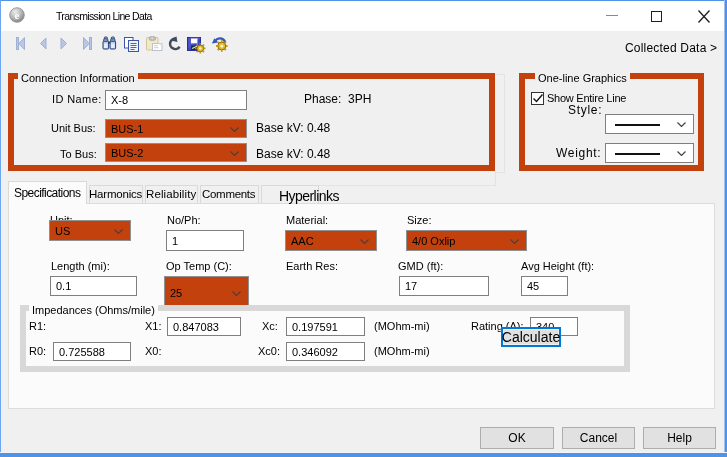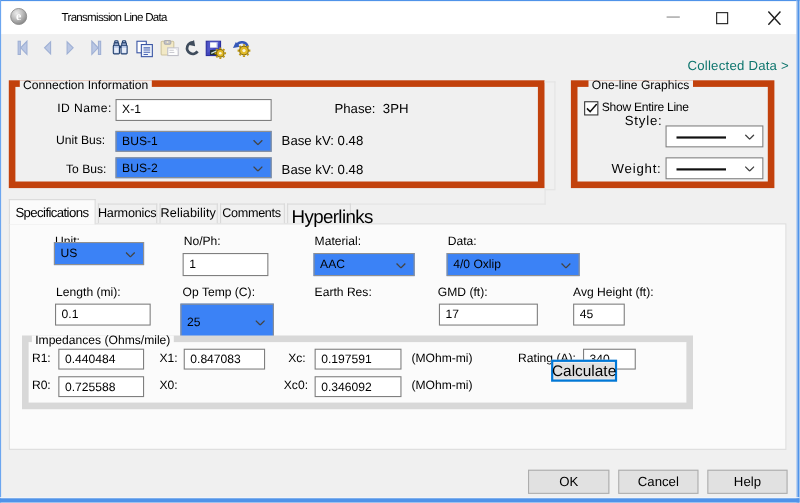--- a/index.html
+++ b/index.html
@@ -1,20 +1,20 @@
 <!DOCTYPE html>
 <html><head><meta charset="utf-8"><style>
 *{margin:0;padding:0;box-sizing:border-box}
 html,body{width:727px;height:457px;overflow:hidden}
 body{font-family:"Liberation Sans",sans-serif;font-size:11px;color:#000}
 #win{position:relative;width:727px;height:457px;background:#f0f0f0}
 .abs{position:absolute}
 .lbl{position:absolute;white-space:nowrap;line-height:1}
 .tb{position:absolute;background:#fff;border:1px solid #7f7f7f;display:flex;align-items:center;padding-left:5px}
-.dd{position:absolute;background:#3b82f6;border:1px solid #909090;display:flex;align-items:center;padding-left:5px}
+.dd{position:absolute;background:#c2410c;border:1px solid #909090;display:flex;align-items:center;padding-left:5px}
 .chev{position:absolute;right:7px;top:50%;margin-top:-2px;width:9px;height:5px}
 .grp{position:absolute;border:6px solid #c2410c}
 .glbl{position:absolute;top:-6px;background:#f0f0f0;padding:0 3px;line-height:11px;white-space:nowrap}
 .btn{position:absolute;background:#e1e1e1;border:1px solid #adadad;display:flex;align-items:center;justify-content:center;font-size:12px}
 </style></head>
 <body>
 <div id="win">
 
  <div class="abs" style="left:1px;top:1px;width:723px;height:30px;background:#fff"></div>
 
@@ -113,32 +113,32 @@
    <g>
      <path d="M 201.3,4.8 A 5.6,5.6 0 0 1 211.2,6.2" fill="none" stroke="#3558b8" stroke-width="2.2"></path>
      <path d="M197.8,7.6 L200.4,2.2 L204.3,6.5 Z" fill="#3558b8"></path>
      <g stroke="#c09a10" stroke-width="2">
        <path d="M207.8,5.6 v-1.4 M207.8,14.4 v1.4 M203.4,10 h-1.4 M212.2,10 h1.4 M204.7,6.9 l-1,-1 M210.9,13.1 l1,1 M204.7,13.1 l-1,1 M210.9,6.9 l1,-1"></path>
      </g>
      <circle cx="207.8" cy="10" r="4" fill="#e2bb28" stroke="#8a6d06"></circle>
      <circle cx="207.8" cy="10" r="1.5" fill="#faf4da"></circle>
    </g>
  </svg>
- <div class="lbl" style="left:625px;top:54px;font-size:12px;letter-spacing:0.2px;color:#0f766e">Collected Data &gt;</div>
+ <div class="lbl" style="left:625px;top:42px;font-size:12px;letter-spacing:0.2px;color:#000000">Collected Data &gt;</div>
 
  <div class="grp" style="left:8px;top:73px;width:487px;height:98px">
    <div class="glbl" style="left:4px">Connection Information</div>
  </div>
  <div class="abs" style="left:495px;top:74px;width:10px;height:1px;background:#e3e3e3"></div>
  <div class="abs" style="left:504px;top:74px;width:1px;height:98px;background:#e3e3e3"></div>
  <div class="abs" style="left:495px;top:172px;width:10px;height:1px;background:#e3e3e3"></div>
  <div class="abs" style="left:495px;top:171px;width:1px;height:15px;background:#e3e3e3"></div>
  <div class="abs" style="left:319px;top:185px;width:177px;height:1px;background:#e3e3e3"></div>
  <div class="lbl" style="left:52px;top:94px;letter-spacing:0.4px">ID Name:</div>
- <div class="tb" style="left:105px;top:90px;width:142px;height:20px">X-1</div>
+ <div class="tb" style="left:105px;top:90px;width:142px;height:20px">X-8</div>
  <div class="lbl" style="left:304px;top:93px;font-size:12px">Phase:&nbsp;&nbsp;3PH</div>
  <div class="lbl" style="left:51px;top:123px">Unit Bus:</div>
  <div class="dd" style="left:105px;top:119px;width:142px;height:19px">BUS-1
    <svg class="chev" viewBox="0 0 9 5">
         <path d="M0.5,0.5 L4.5,4.5 L8.5,0.5" fill="none" stroke="#444" stroke-width="1.2"></path>
       </svg></div>
  <div class="lbl" style="left:256px;top:122px;font-size:12px">Base kV: 0.48</div>
  <div class="lbl" style="left:60px;top:149px">To Bus:</div>
  <div class="dd" style="left:105px;top:143px;width:142px;height:19px">BUS-2
    <svg class="chev" viewBox="0 0 9 5">
@@ -172,35 +172,35 @@
  <div class="abs" style="left:8px;top:203px;width:707px;height:206px;background:#fbfbfb;border:1px solid #dcdcdc"></div>
  <div class="abs" style="left:89px;top:185px;width:54px;height:18px;background:#f0f0f0;border:1px solid #d9d9d9;border-bottom:none"></div>
  <div class="abs" style="left:145px;top:185px;width:53px;height:18px;background:#f0f0f0;border:1px solid #d9d9d9;border-bottom:none"></div>
  <div class="abs" style="left:200px;top:185px;width:59px;height:18px;background:#f0f0f0;border:1px solid #d9d9d9;border-bottom:none"></div>
  <div class="abs" style="left:261px;top:185px;width:58px;height:18px;background:#f0f0f0;border:1px solid #d9d9d9;border-bottom:none"></div>
  <div class="abs" style="left:8px;top:181px;width:79px;height:23px;background:#fbfbfb;border:1px solid #d9d9d9;border-bottom:none"></div>
  <div class="lbl" style="left:14px;top:186.5px;font-size:12px;letter-spacing:-0.55px">Specifications</div>
  <div class="lbl" style="left:89px;top:189px;font-size:11.5px;letter-spacing:-0.2px">Harmonics</div>
  <div class="lbl" style="left:146px;top:189px;font-size:11.5px;letter-spacing:0.1px">Reliability</div>
  <div class="lbl" style="left:202px;top:189px;font-size:11.5px;letter-spacing:-0.3px">Comments</div>
- <div class="lbl" style="left:265px;top:189px;font-size:17px;letter-spacing:-0.55px">Hyperlinks</div>
+ <div class="lbl" style="left:279px;top:189px;font-size:14px;letter-spacing:-0.55px">Hyperlinks</div>
 
  <div class="lbl" style="left:50px;top:215px">Unit:</div>
  <div class="dd" style="left:49px;top:220px;width:82px;height:21px">US
    <svg class="chev" viewBox="0 0 9 5">
         <path d="M0.5,0.5 L4.5,4.5 L8.5,0.5" fill="none" stroke="#444" stroke-width="1.2"></path>
       </svg></div>
  <div class="lbl" style="left:167px;top:215px">No/Ph:</div>
  <div class="tb" style="left:166px;top:230px;width:78px;height:21px">1</div>
  <div class="lbl" style="left:286px;top:215px">Material:</div>
  <div class="dd" style="left:285px;top:230px;width:92px;height:21px">AAC
    <svg class="chev" viewBox="0 0 9 5">
         <path d="M0.5,0.5 L4.5,4.5 L8.5,0.5" fill="none" stroke="#444" stroke-width="1.2"></path>
       </svg></div>
- <div class="lbl" style="left:407px;top:215px">Data:</div>
+ <div class="lbl" style="left:407px;top:215px">Size:</div>
  <div class="dd" style="left:406px;top:230px;width:121px;height:21px">4/0 Oxlip
    <svg class="chev" viewBox="0 0 9 5">
         <path d="M0.5,0.5 L4.5,4.5 L8.5,0.5" fill="none" stroke="#444" stroke-width="1.2"></path>
       </svg></div>
 
  <div class="lbl" style="left:51px;top:261px">Length (mi):</div>
  <div class="tb" style="left:50px;top:276px;width:87px;height:20px">0.1</div>
  <div class="lbl" style="left:166px;top:261px">Op Temp (C):</div>
  <div class="dd" style="left:164px;top:276px;width:85px;height:33px">25
    <svg class="chev" viewBox="0 0 9 5">
@@ -209,21 +209,20 @@
  <div class="lbl" style="left:286px;top:261px">Earth Res:</div>
  <div class="lbl" style="left:398px;top:261px">GMD (ft):</div>
  <div class="tb" style="left:399px;top:276px;width:90px;height:20px">17</div>
  <div class="lbl" style="left:521px;top:261px">Avg Height (ft):</div>
  <div class="tb" style="left:521px;top:276px;width:47px;height:20px">45</div>
 
  <div class="grp" style="left:20px;top:305px;width:610px;height:67px;border-color:#d8d8d8">
    <div class="glbl" style="left:3px;background:#fbfbfb">Impedances (Ohms/mile)</div>
  </div>
  <div class="lbl" style="left:29px;top:321px">R1:</div>
- <div class="tb" style="left:53px;top:317px;width:78px;height:19px">0.440484</div>
  <div class="lbl" style="left:145px;top:321px">X1:</div>
  <div class="tb" style="left:167px;top:317px;width:74px;height:19px">0.847083</div>
  <div class="lbl" style="left:262px;top:321px">Xc:</div>
  <div class="tb" style="left:286px;top:317px;width:79px;height:19px">0.197591</div>
  <div class="lbl" style="left:374px;top:321px">(MOhm-mi)</div>
  <div class="lbl" style="left:471px;top:321px">Rating (A):</div>
  <div class="tb" style="left:530px;top:317px;width:48px;height:19px">340</div>
 
  <div class="lbl" style="left:29px;top:346px">R0:</div>
  <div class="tb" style="left:53px;top:342px;width:78px;height:19px">0.725588</div>

